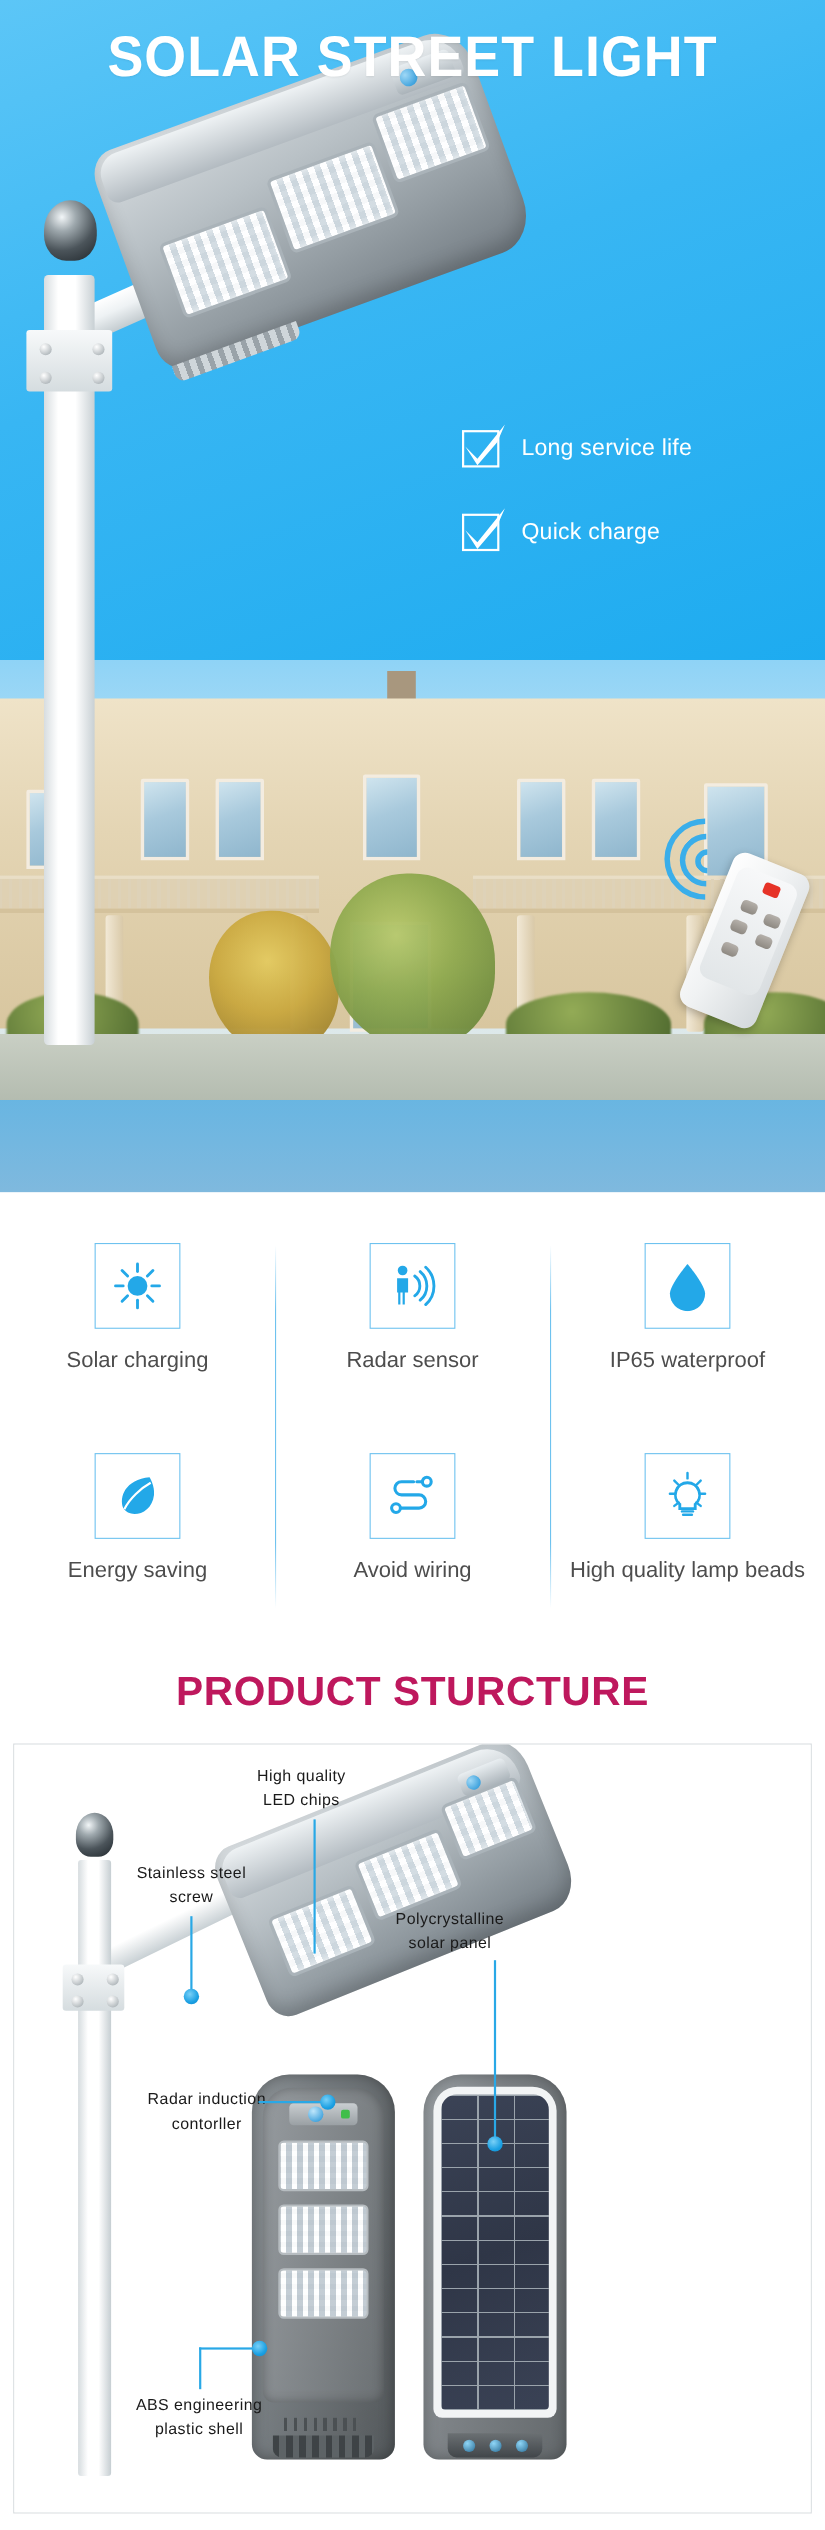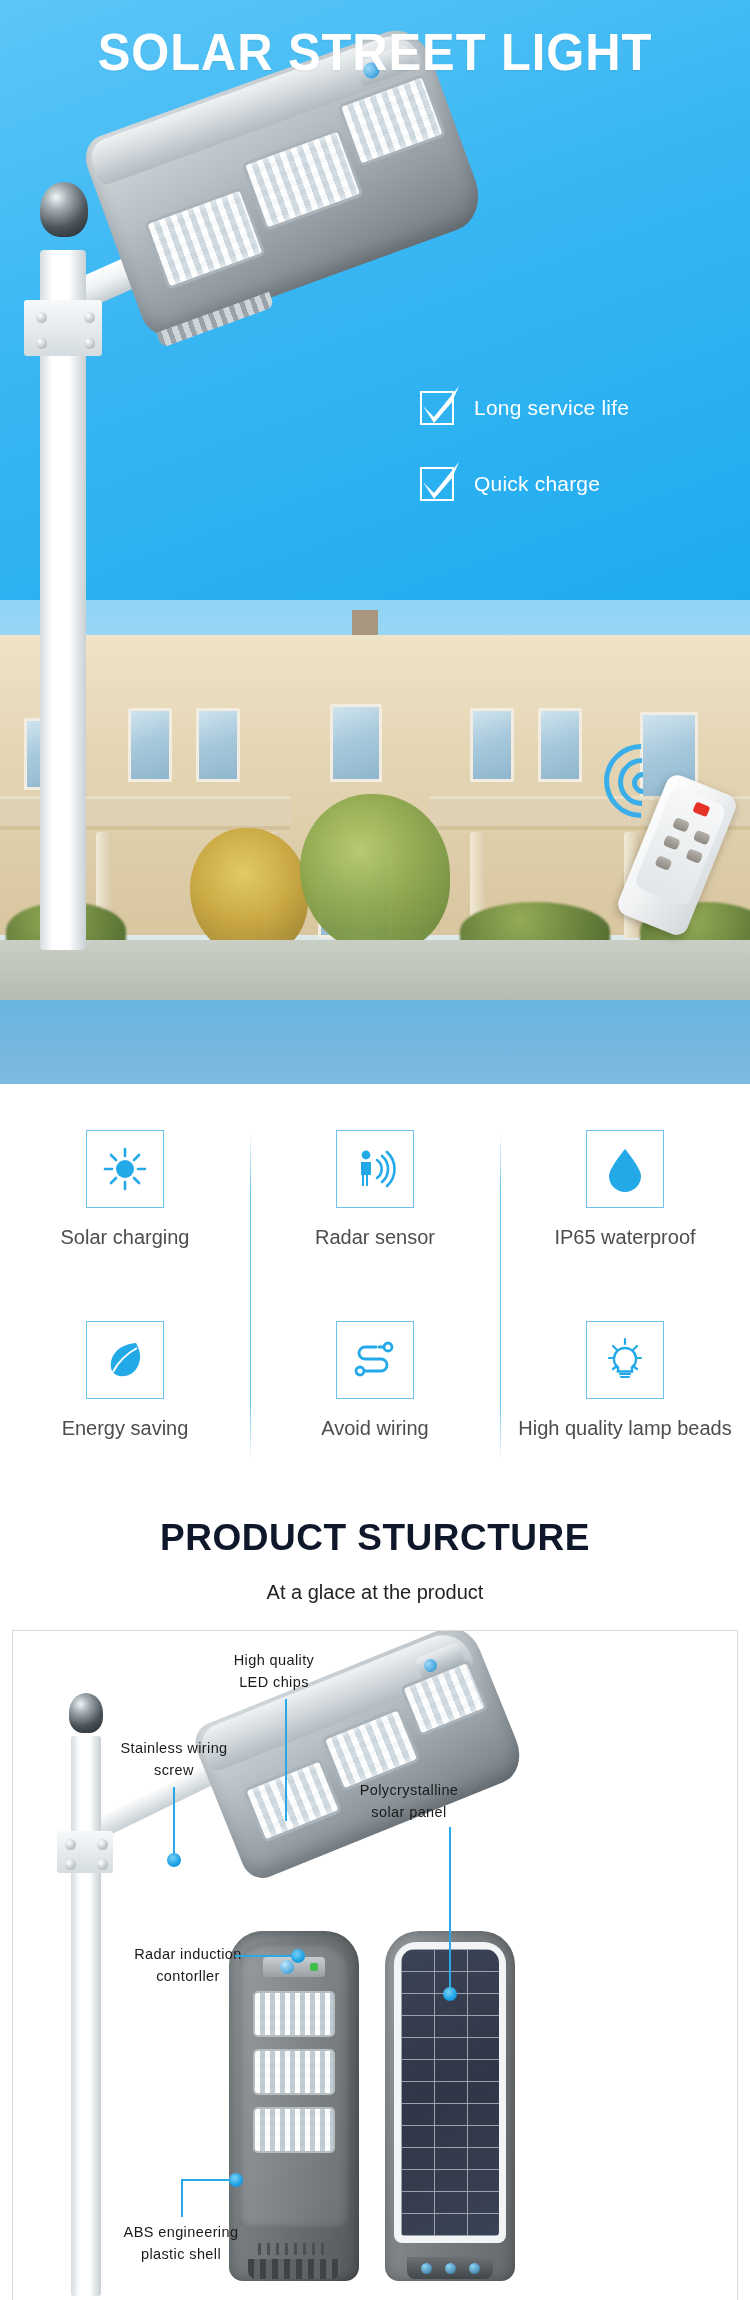--- a/index.html
+++ b/index.html
@@ -286,21 +286,21 @@
   .vdiv {
     position: absolute; top: 20px; width: 1px; height: 330px;
     background: linear-gradient(180deg, rgba(110,194,239,0) 0%, #6ec2ef 18%, #6ec2ef 82%, rgba(110,194,239,0) 100%);
   }
 
   
   .structure { position: relative; width: 750px; background: #fff; }
   .sect-title {
     text-align: center;
     font-size: 37px;
-    color: #0f172a;
+    color: #be185d;
     margin-top: 18px;
     letter-spacing: .5px;
   }
   .sect-sub {
     text-align: center;
     font-size: 20px;
     color: #222;
     margin-top: 22px;
   }
   .diagram {
@@ -625,21 +625,20 @@
           </g>
         </svg>
       </div>
       <div class="feat-label">High quality lamp beads</div>
     </div>
   </div>
 </section>
 
 <section class="structure">
   <h2 class="sect-title">PRODUCT STURCTURE</h2>
-  <p class="sect-sub">At a glace at the product</p>
 
   <div class="diagram">
     <div class="diagram-inner">
 
       <div class="dg-arm"></div>
       <div class="dg-pole"></div>
       <div class="dg-cap"></div>
       <div class="dg-bracket"></div>
       <span class="bolt" style="left:52px; top:208px;"></span>
       <span class="bolt" style="left:84px; top:208px;"></span>
@@ -682,21 +681,21 @@
         </div>
       </div>
 
       <div class="dlabel" style="left:196px; top:18px; width:130px;">
         <div>High quality</div>
         <div>LED chips</div>
       </div>
       <div class="lead-v" style="left:272px; top:68px; height:122px;"></div>
 
       <div class="dlabel" style="left:86px; top:106px; width:150px;">
-        <div>Stainless wiring</div>
+        <div>Stainless steel</div>
         <div>screw</div>
       </div>
       <div class="lead-v" style="left:160px; top:156px; height:72px;"></div>
       <div class="lead-dot" style="left:154px; top:222px;"></div>
 
       <div class="dlabel" style="left:316px; top:148px; width:160px;">
         <div>Polycrystalline</div>
         <div>solar panel</div>
       </div>
       <div class="lead-v" style="left:436px; top:196px; height:166px;"></div>

